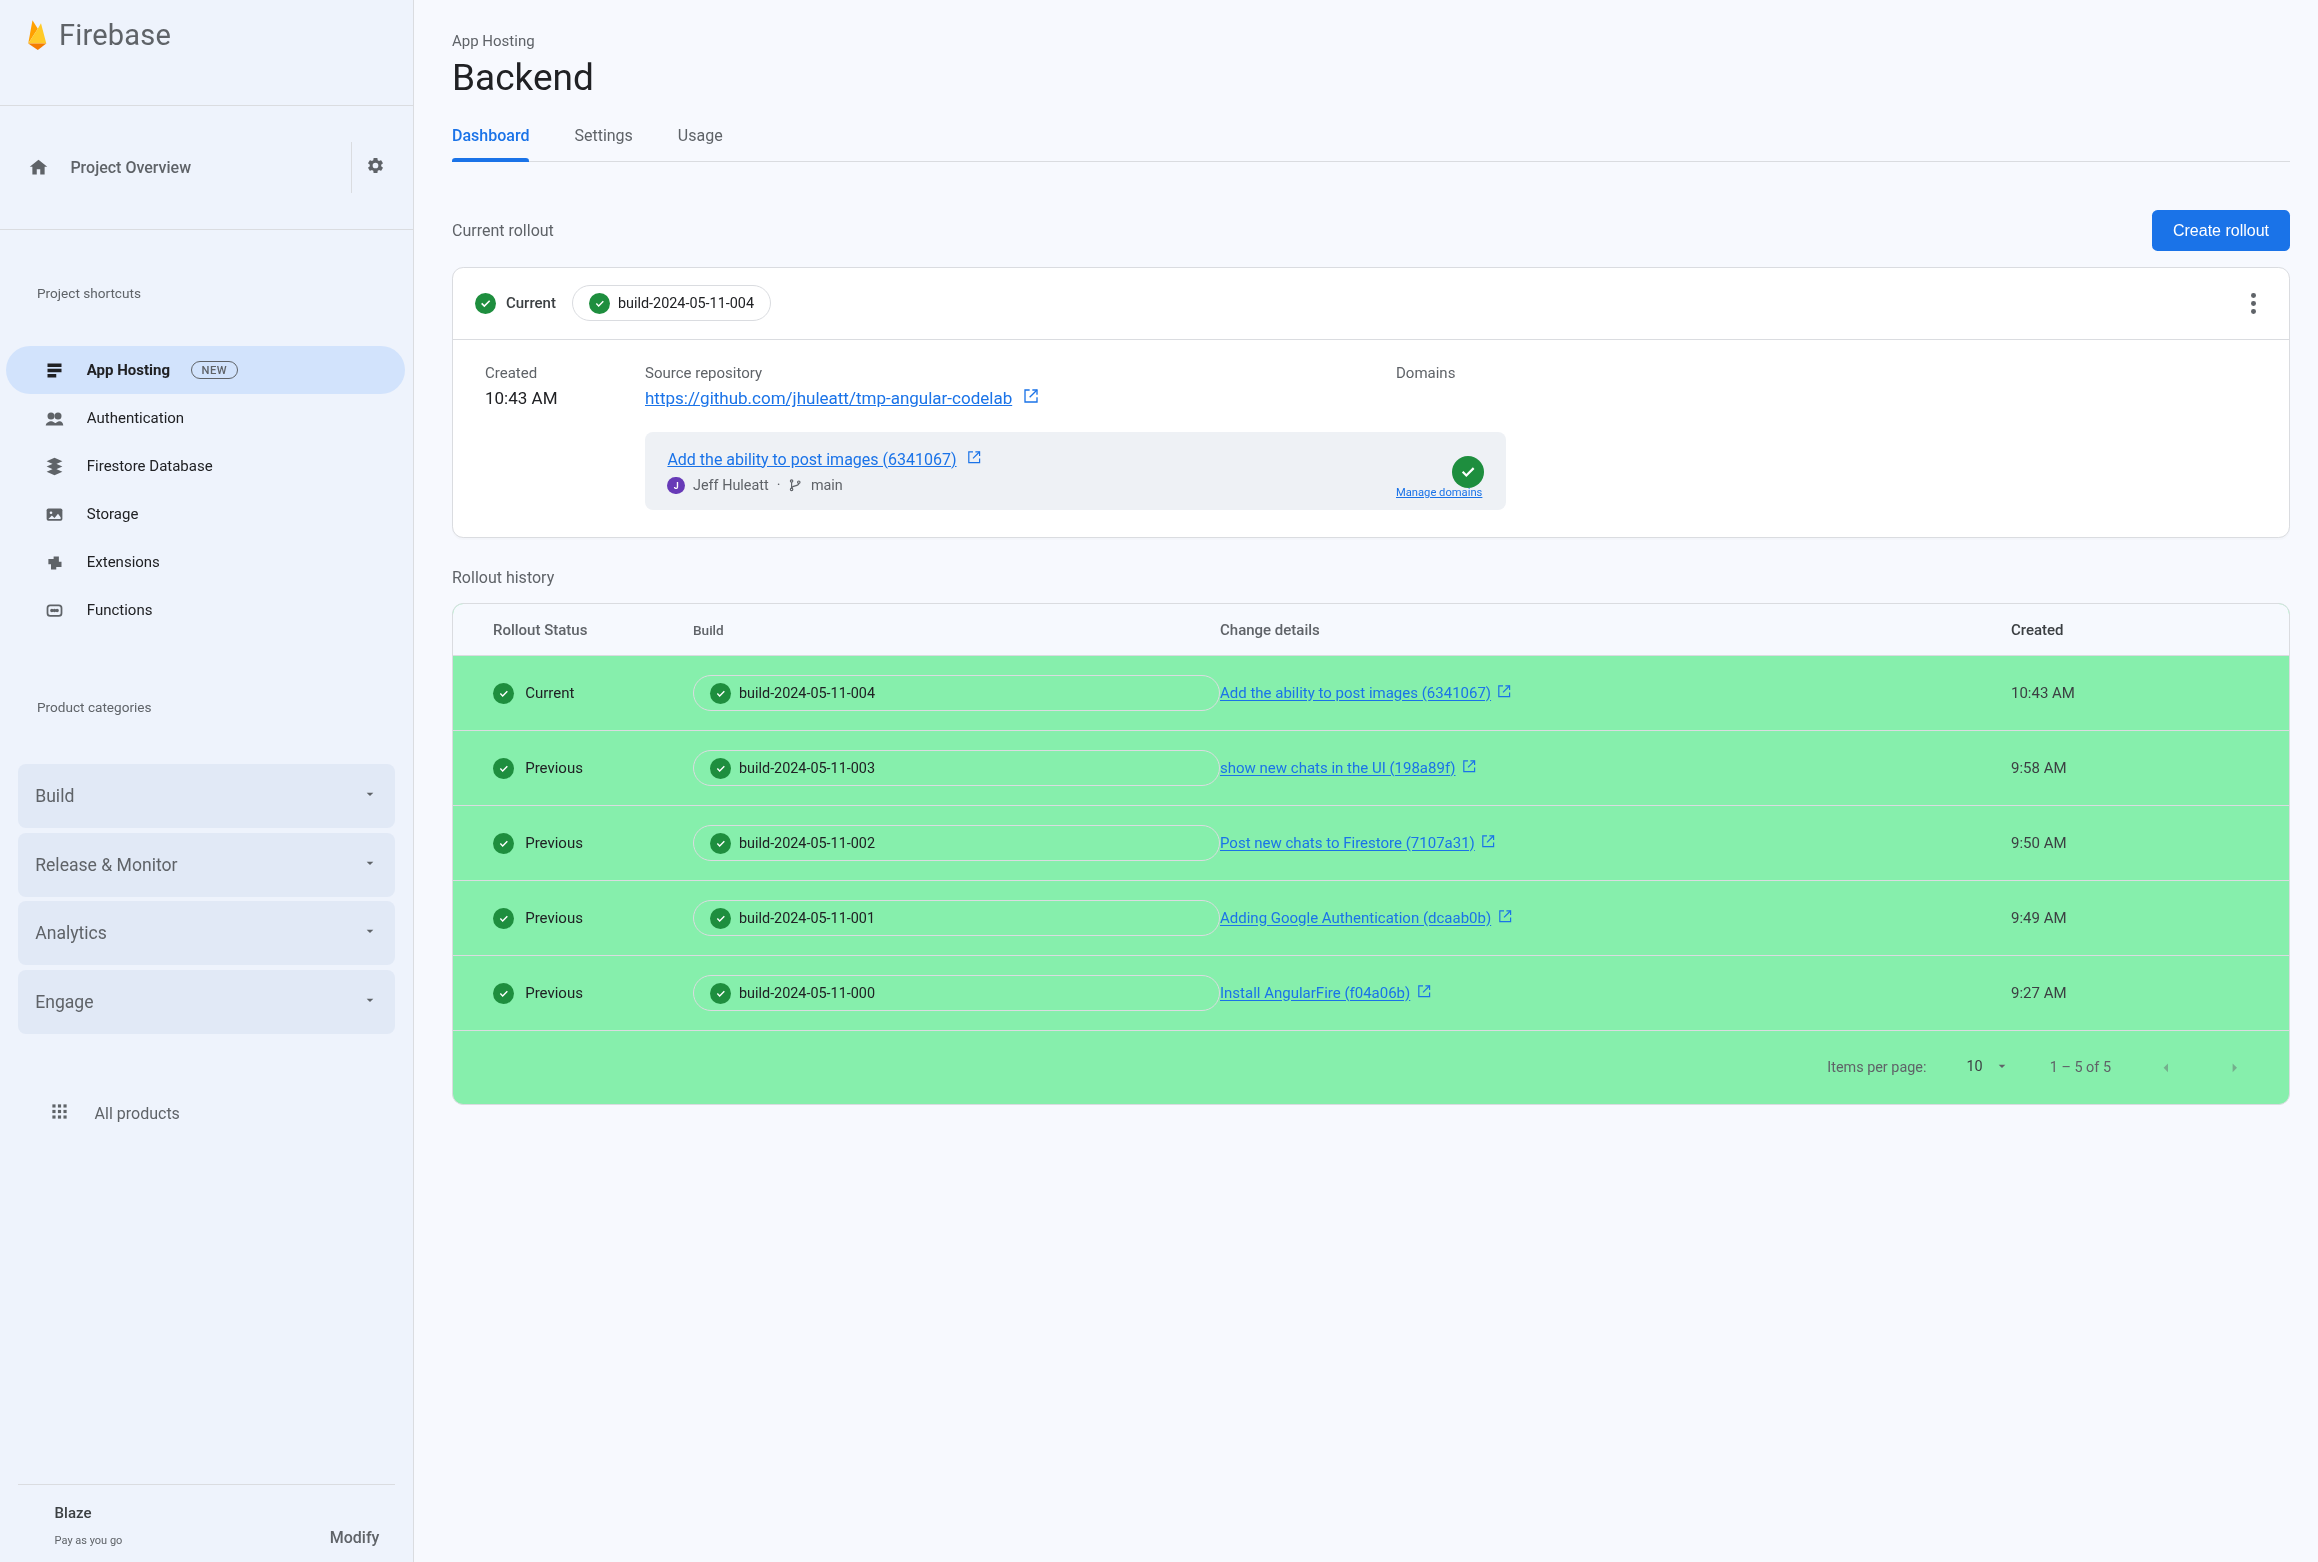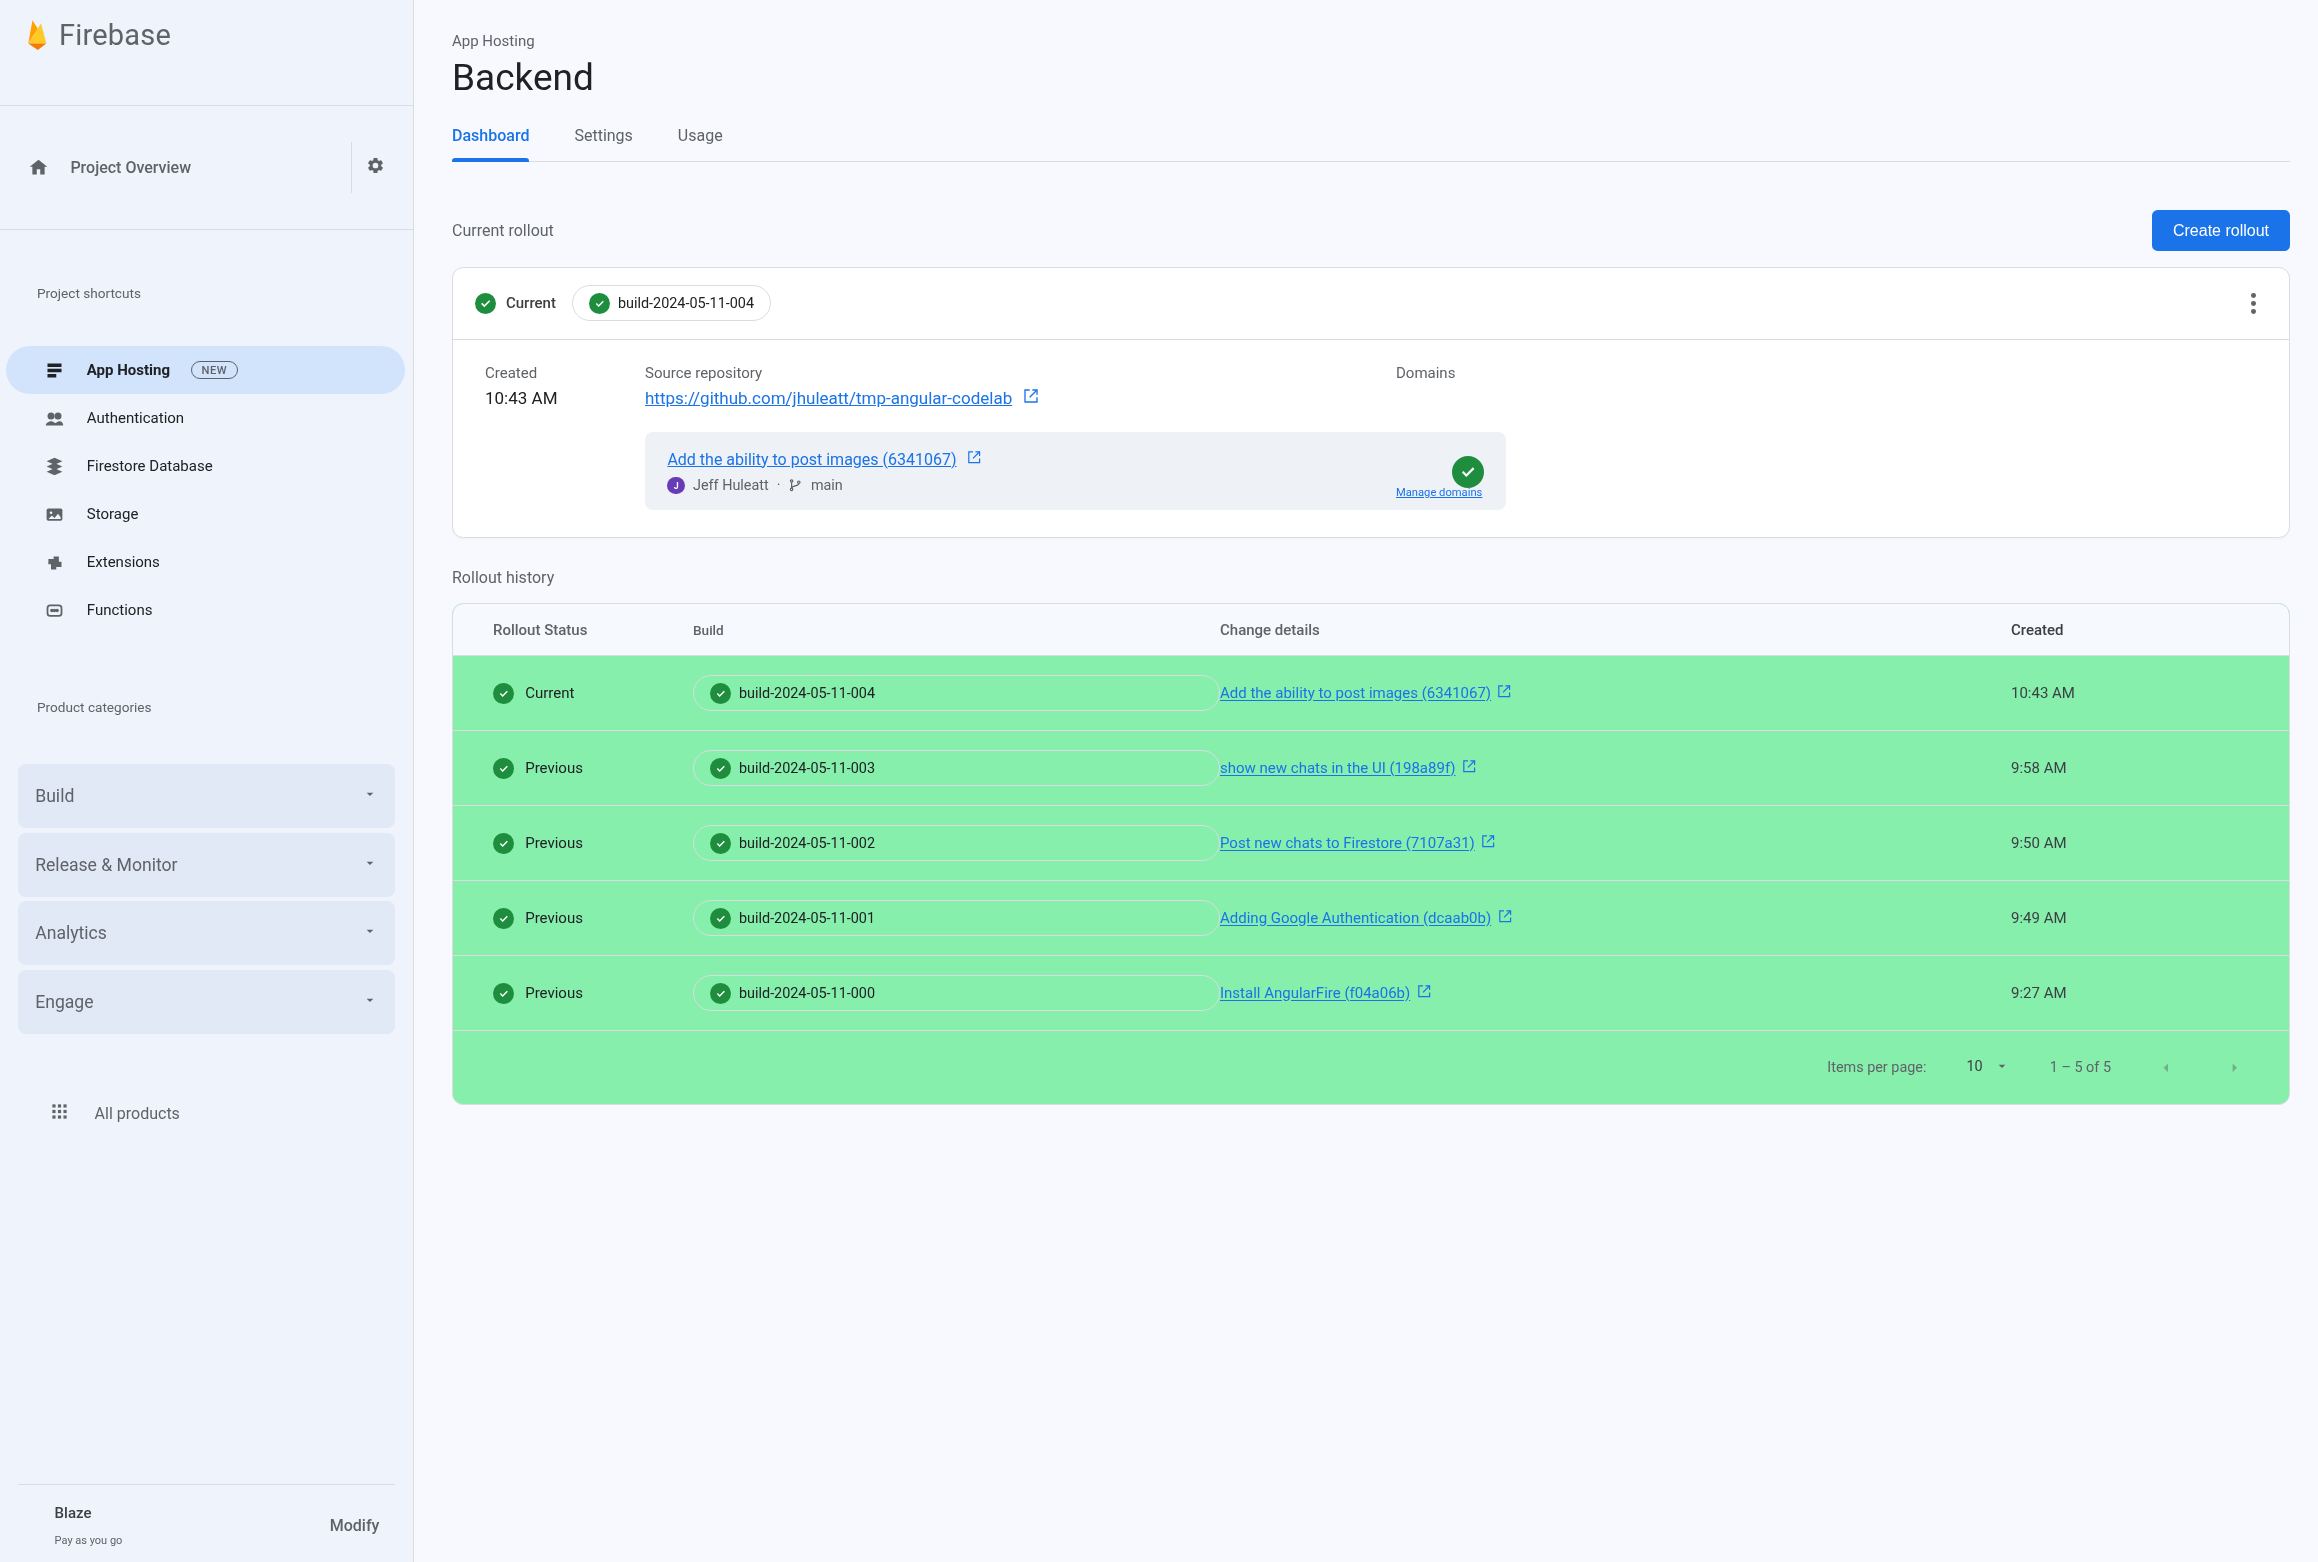--- a/index.html
+++ b/index.html
@@ -46,21 +46,21 @@
   .sb-icon { width:22.4px; height:22.4px; flex:0 0 22.4px; display:flex; align-items:center; justify-content:center; }
   .sb-icon svg { display:block; }
 
   .cat-list { display:flex; flex-direction:column; gap:4.8px; padding:4.8px 17.6px 16px 17.6px; }
   .cat { display:flex; align-items:center; justify-content:space-between; background:var(--cat-bg); border-radius:8px; padding:0 17.6px; height:64px; font-size:17.6px; color:var(--text2); cursor:pointer; }
   .cat .chev { color:#5f6368; }
 
   .all-products { display:flex; align-items:center; height:54px; padding-left:50px; color:var(--text2); font-size:16px; gap:25.6px; cursor:pointer; }
 
   .sb-spacer { flex:1; }
-  .plan-box { border-top:0.8px solid var(--hair); margin:0 17.6px; display:flex; align-items:center; justify-content:space-between; padding:19px 16px 16px 37px; }
+  .plan-box { border-top:0.8px solid var(--hair); margin:0 17.6px; display:flex; align-items:flex-end; justify-content:space-between; padding:19px 16px 16px 37px; }
   .plan-box .name { font-size:15px; color:#3c4043; font-weight:500; }
   .plan-box .sub { font-size:11px; color:var(--text2); margin-top:12px; }
   .plan-box .modify { font-size:16px; color:var(--text2); font-weight:500; cursor:pointer; }
 
   
   .breadcrumb { font-size:15px; color:var(--text2); }
   .page-title { font-size:37px; font-weight:400; color:var(--text); margin:6.4px 0 27px 0; }
   .tabs { display:flex; gap:45px; border-bottom:0.8px solid var(--hair); padding-right:56px; width:1838px; }
   .tab { padding:0 0 16px 0; font-size:16px; color:var(--text2); cursor:pointer; position:relative; }
   .tab.active { color:var(--blue); font-weight:500; }

